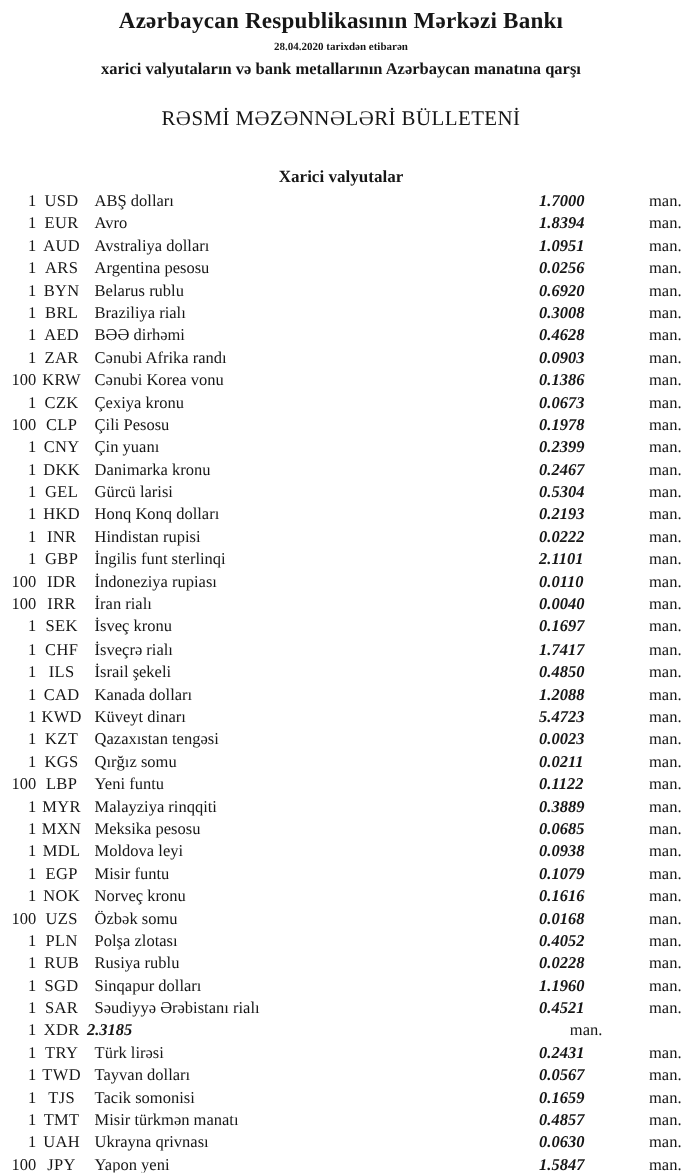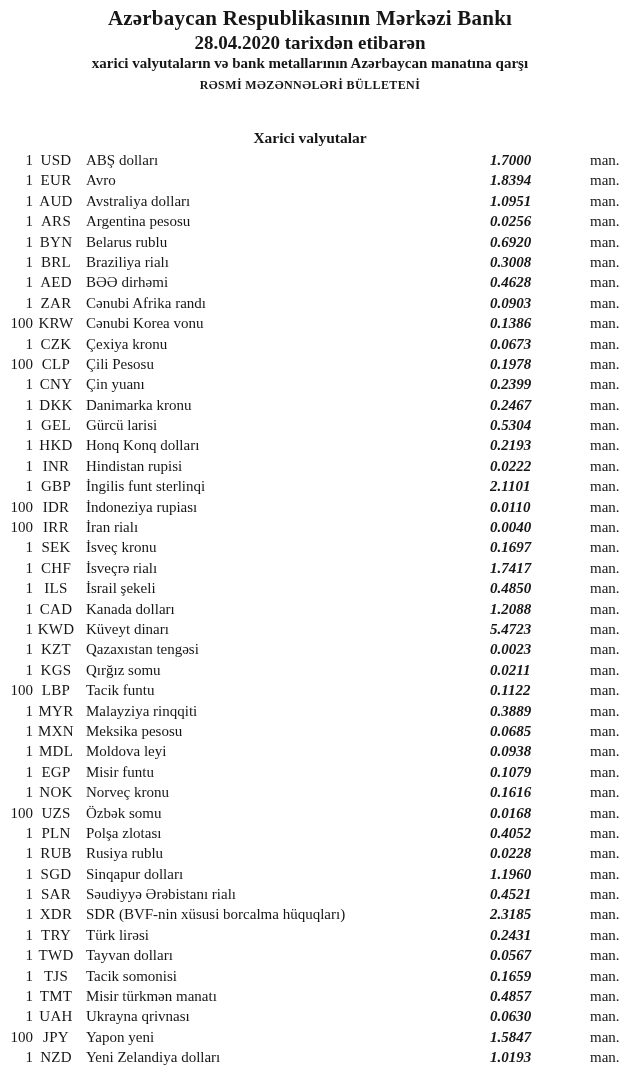--- a/index.html
+++ b/index.html
@@ -23,34 +23,35 @@
     text-align: center;
   }
   .bank-name {
     margin-top: 5px;
     font-size: 21px;
     line-height: 27px;
     font-weight: bold;
     letter-spacing: 0.2px;
   }
   .date-line {
-    font-size: 19px;
+    font-size: 10px;
     line-height: 21px;
     font-weight: bold;
   }
   .subject-line {
     font-size: 15px;
     line-height: 21px;
     font-weight: bold;
   }
   .bulletin-title {
-    font-size: 12px;
+    font-size: 19px;
     line-height: 23px;
-    font-weight: bold;
+    font-weight: normal;
     letter-spacing: 0.4px;
+    margin-top: 23px;
   }
   .section-title {
     margin-top: 31px;
     text-align: center;
     font-size: 15.5px;
     line-height: 20px;
     font-weight: bold;
   }
   .rows {
     margin-top: 2px;
@@ -306,21 +307,21 @@
         <span class="cell-qty">1</span>
         <span class="cell-code">KGS</span>
         <span class="cell-name">Qırğız somu</span>
         <span class="cell-rate">0.0211</span>
         <span class="cell-unit">man.</span>
       </div>
 
       <div class="row">
         <span class="cell-qty">100</span>
         <span class="cell-code">LBP</span>
-        <span class="cell-name">Tacik funtu</span>
+        <span class="cell-name">Yeni funtu</span>
         <span class="cell-rate">0.1122</span>
         <span class="cell-unit">man.</span>
       </div>
 
       <div class="row">
         <span class="cell-qty">1</span>
         <span class="cell-code">MYR</span>
         <span class="cell-name">Malayziya rinqqiti</span>
         <span class="cell-rate">0.3889</span>
         <span class="cell-unit">man.</span>
@@ -394,21 +395,20 @@
         <span class="cell-qty">1</span>
         <span class="cell-code">SAR</span>
         <span class="cell-name">Səudiyyə Ərəbistanı rialı</span>
         <span class="cell-rate">0.4521</span>
         <span class="cell-unit">man.</span>
       </div>
 
       <div class="row">
         <span class="cell-qty">1</span>
         <span class="cell-code">XDR</span>
-        <span class="cell-name">SDR (BVF-nin xüsusi borcalma hüquqları)</span>
         <span class="cell-rate">2.3185</span>
         <span class="cell-unit">man.</span>
       </div>
 
       <div class="row">
         <span class="cell-qty">1</span>
         <span class="cell-code">TRY</span>
         <span class="cell-name">Türk lirəsi</span>
         <span class="cell-rate">0.2431</span>
         <span class="cell-unit">man.</span>

